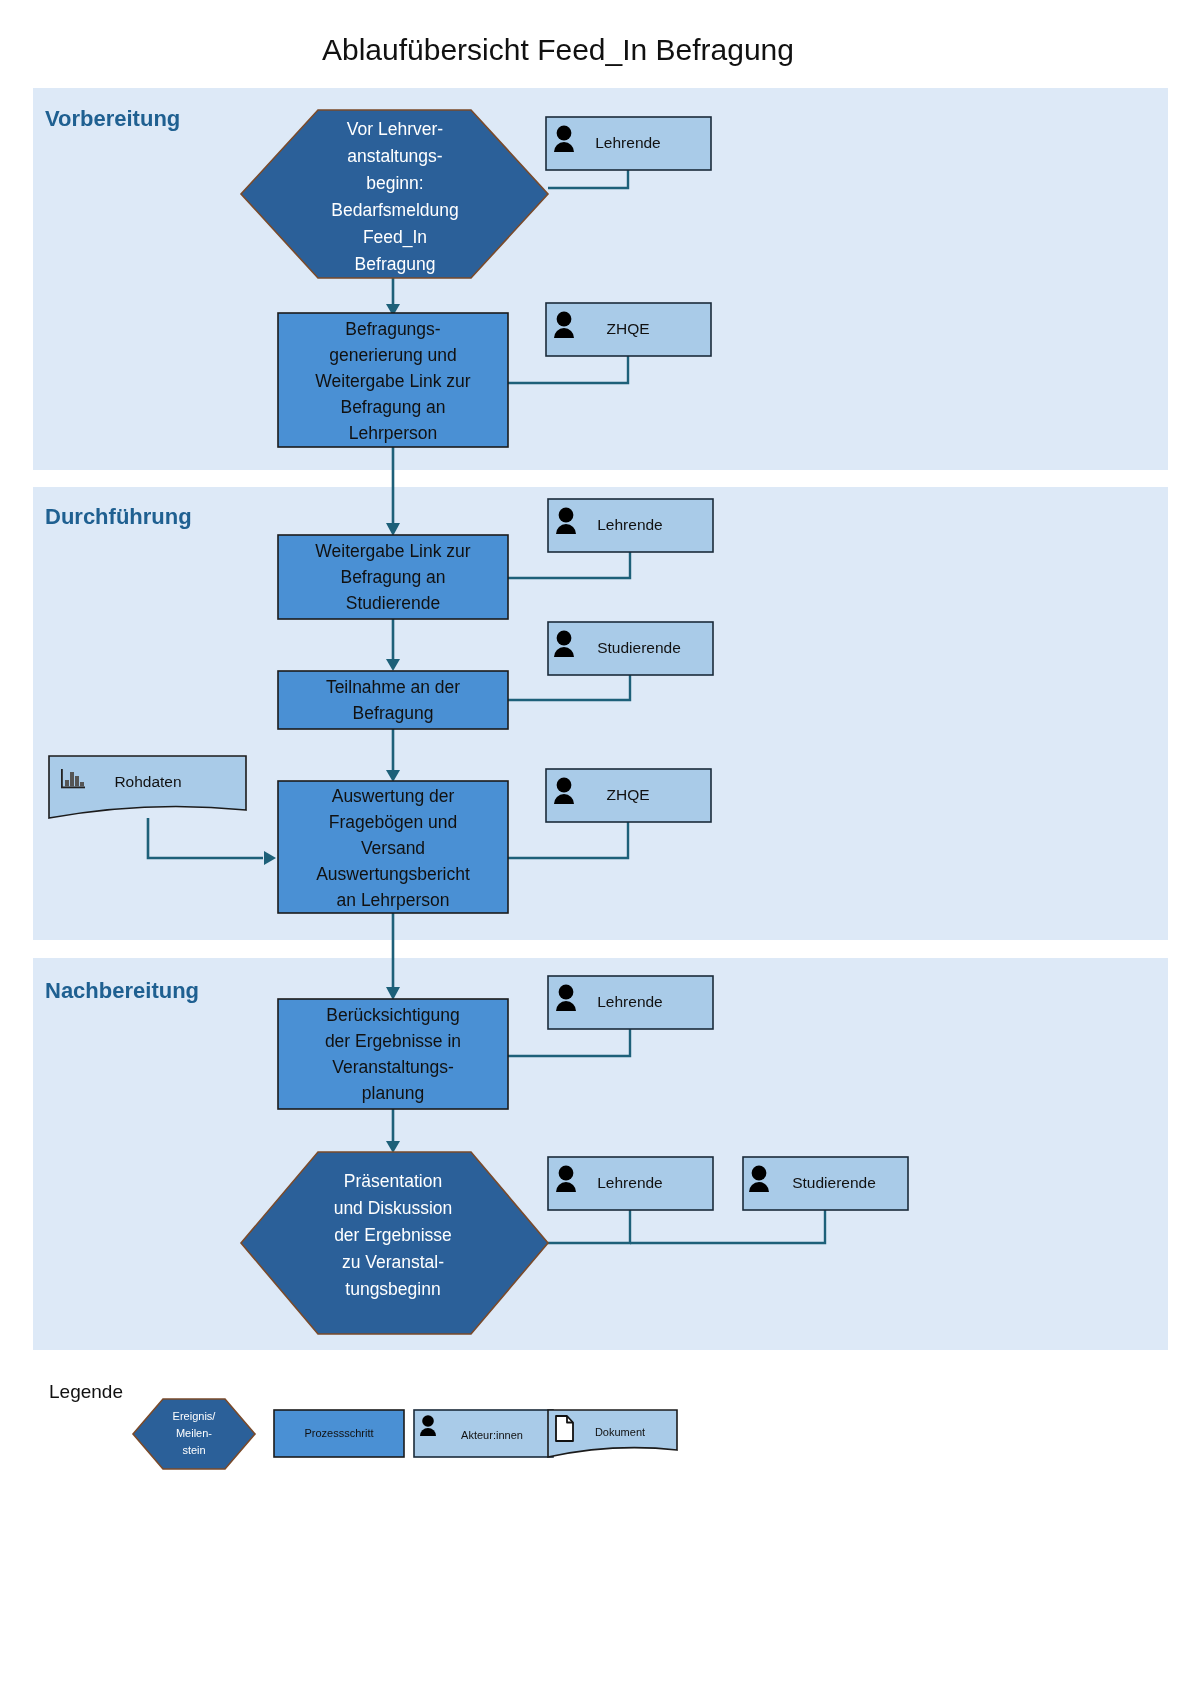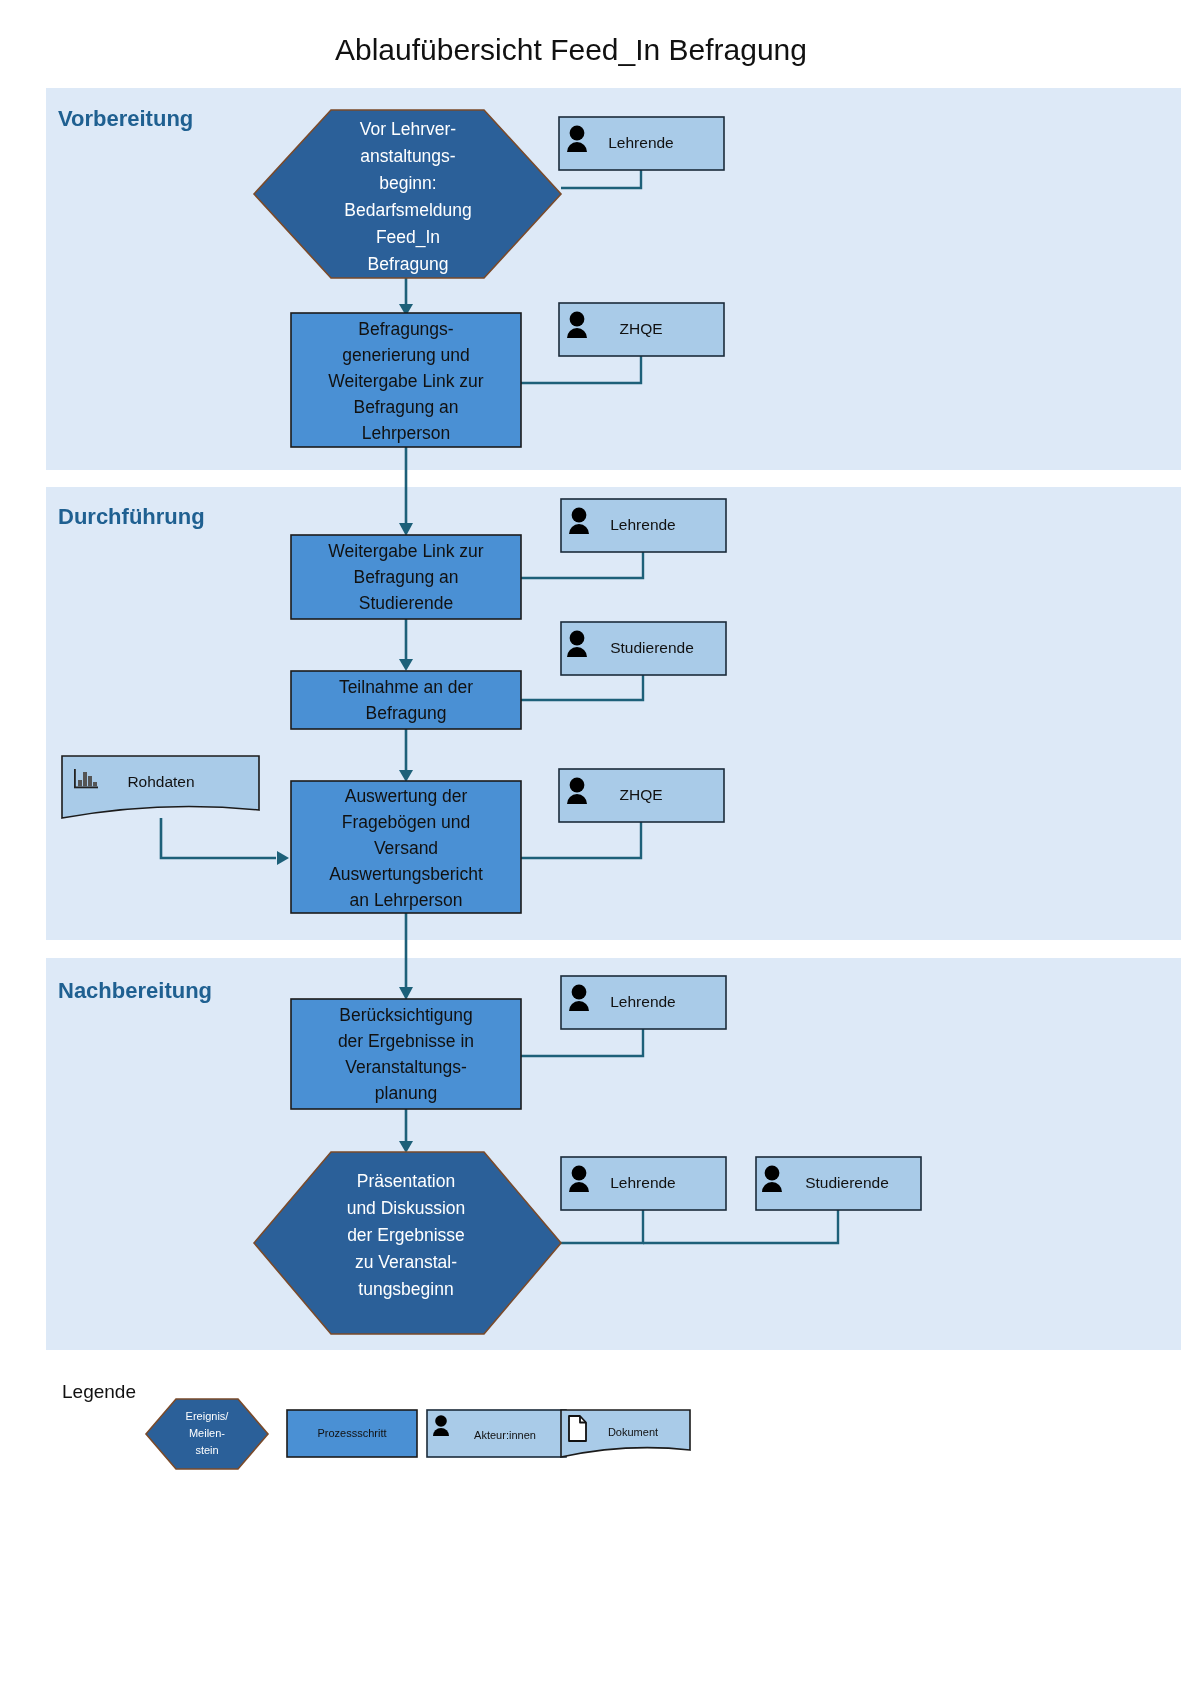--- a/index.html
+++ b/index.html
@@ -3,21 +3,21 @@
 <meta charset="utf-8">
 <style>
   html,body{margin:0;padding:0;}
   body{
     width:1190px;height:1683px;
     background:#ffffff;
     font-family:"Liberation Sans","DejaVu Sans",sans-serif;
     position:relative;
     overflow:hidden;
   }
-  #root{position:absolute;left:16px;top:0;width:982px;height:1683px;}
+  #root{position:absolute;left:3px;top:0;width:982px;height:1683px;}
   svg{display:block;}
   .band{fill:#dde9f7;}
   .band-title{font-weight:bold;font-size:22px;fill:#1f6091;}
   .page-title{font-size:30px;fill:#111111;}
   .hex{fill:#2b6099;stroke:#7a4a2a;stroke-width:1.6;}
   .hex-label{fill:#ffffff;font-size:17.5px;}
   .proc{fill:#4a90d4;stroke:#1b1b1b;stroke-width:1.6;}
   .proc-label{fill:#111111;font-size:17.5px;}
   .actor{fill:#a9cbe8;stroke:#1b2b3a;stroke-width:1.6;}
   .actor-label{fill:#111111;font-size:15.5px;}

